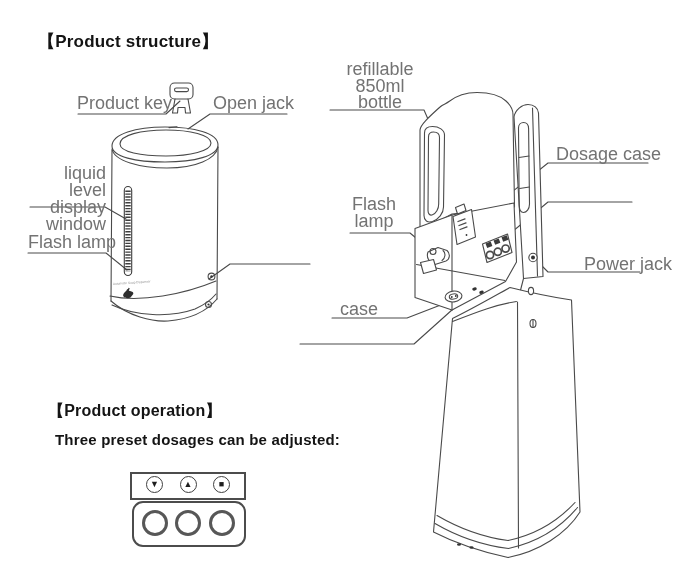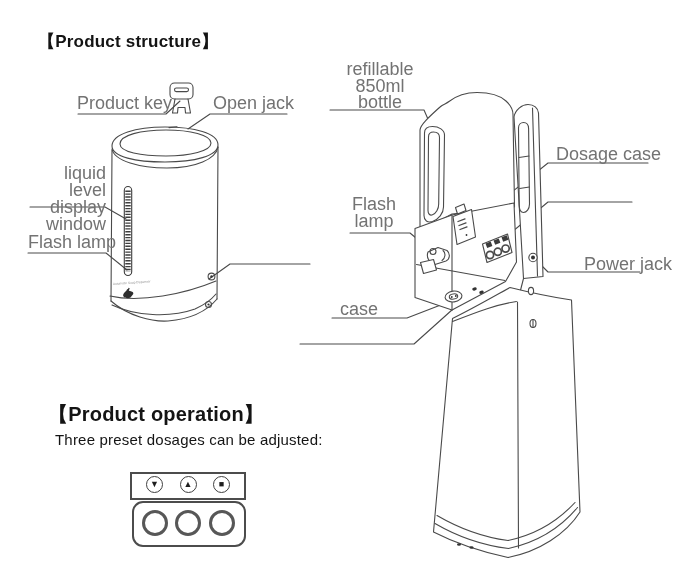--- a/index.html
+++ b/index.html
@@ -6,21 +6,21 @@
   .canvas{
     position:relative;width:680px;height:564px;background:#ffffff;
     font-family:"Liberation Sans",sans-serif;overflow:hidden;
   }
   svg{position:absolute;left:0;top:0;}
   .h1{
     position:absolute;font-size:17px;font-weight:bold;color:#141414;
     letter-spacing:.2px;white-space:pre;
   }
   .sub{
-    position:absolute;font-size:15px;font-weight:normal;color:#141414;
+    position:absolute;font-size:15px;font-weight:bold;color:#141414;
     letter-spacing:.2px;white-space:pre;
   }
   .lbl{
     position:absolute;font-size:18px;color:#737373;line-height:16.5px;
     white-space:pre-line;
   }
   .lbl.right{text-align:right;margin-top:12px;}
   .lbl.center{text-align:center;}
   
   .op-bar{
@@ -183,21 +183,21 @@
   <div class="lbl" style="left:28px;top:234px">Flash lamp</div>
 
   <div class="lbl center" style="left:332px;top:61px;width:96px">refillable
 850ml bottle</div>
   <div class="lbl" style="left:556px;top:146px">Dosage case</div>
   <div class="lbl center" style="left:351px;top:196px;width:46px;line-height:17px">Flash
 lamp</div>
   <div class="lbl" style="left:584px;top:256px">Power jack</div>
   <div class="lbl" style="left:340px;top:301px">case</div>
 
-  <div class="h1" style="left:48px;top:401px;font-size:20px">【Product operation】</div>
+  <div class="h1" style="left:48px;top:401px;font-size:16px">【Product operation】</div>
   <div class="sub" style="left:55px;top:431px">Three preset dosages can be adjusted:</div>
 
   <div class="op-bar">
     <div class="op-btn b0">
       <span>▼</span>
     </div>
     <div class="op-btn b1">
       <span>▲</span>
     </div>
     <div class="op-btn b2">

